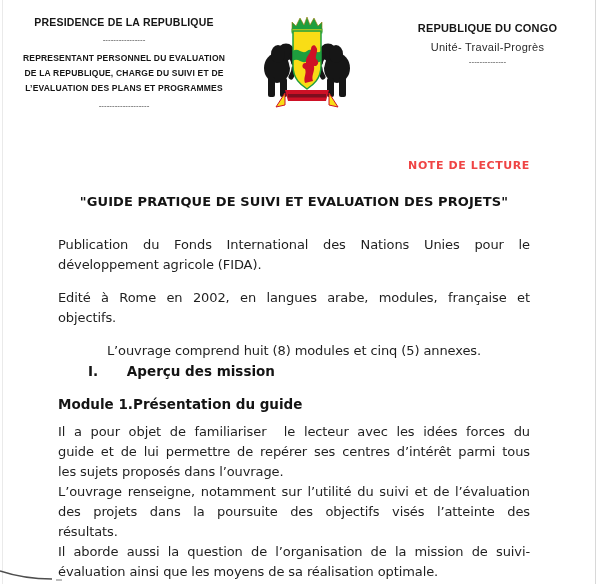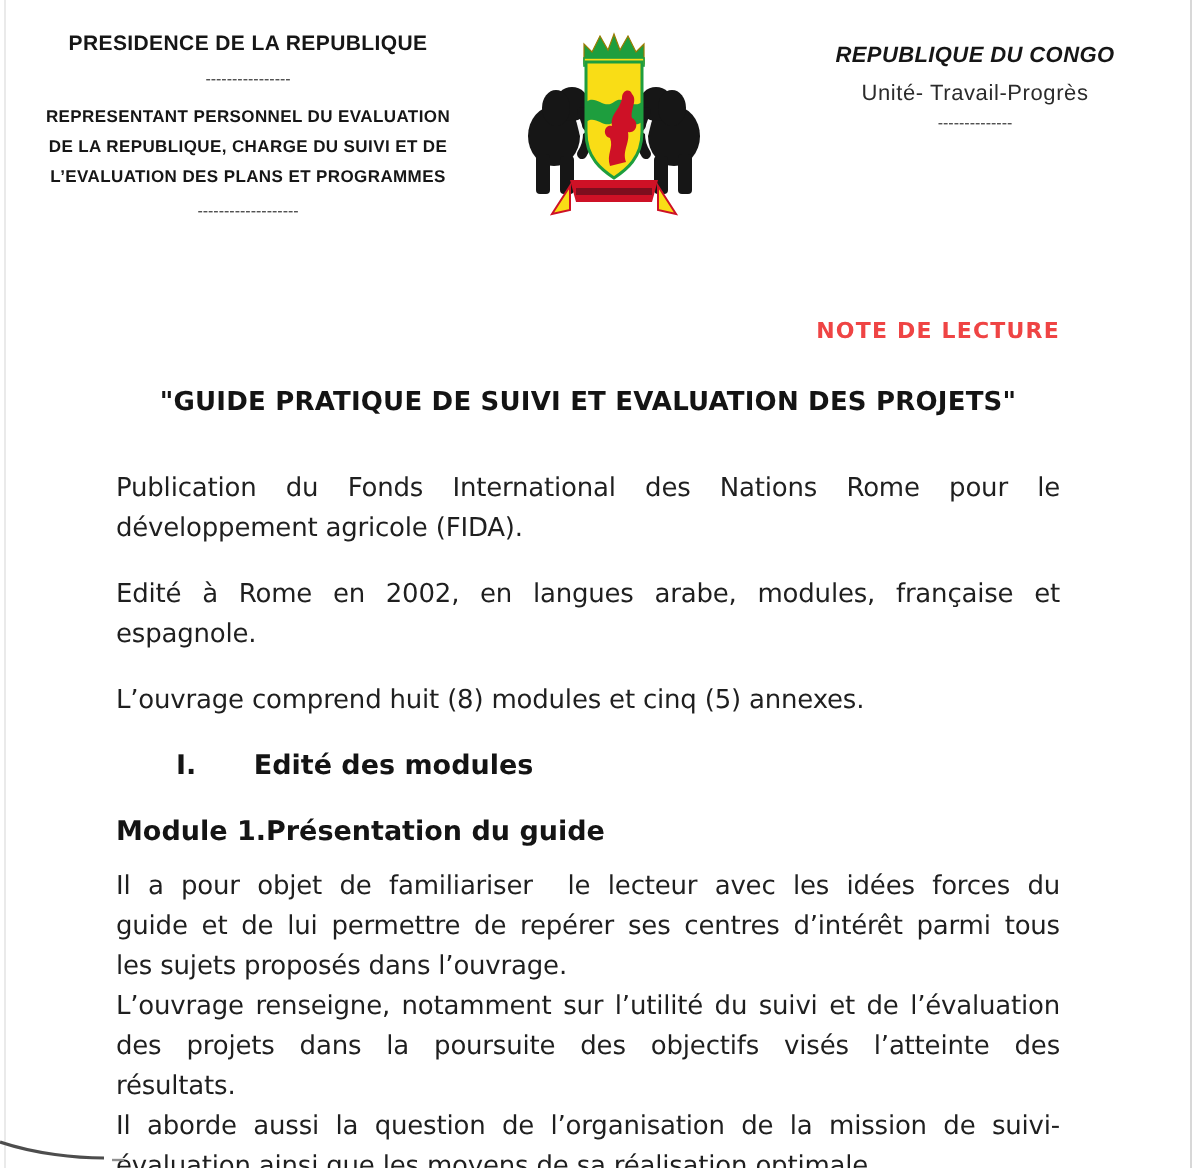--- a/index.html
+++ b/index.html
@@ -28,39 +28,39 @@
   .dashes   { font-size: 8px; color: #3a3a3a; line-height: 12px; white-space: nowrap; letter-spacing: 0; }
   .hdr-left .dashes { margin: 6px 0 5px; }
   .hdr-left .dashes.btm { margin-top: 4px; }
 
   .arms { position: absolute; left: 261px; top: 11px; width: 92px; height: 102px; }
 
   .hdr-right {
     position: absolute; left: 385px; top: 22px; width: 205px;
     text-align: center; font-family: "Liberation Sans", sans-serif; color: #161616;
   }
-  .hr-title { font-size: 11px; font-weight: 700; letter-spacing: 0.2px; font-style: italic; }
+  .hr-title { font-size: 11px; font-weight: 700; letter-spacing: 0.2px; }
   .hr-motto { font-size: 11px; font-weight: 400; color: #2b2b2b; margin-top: 7px; letter-spacing: 0.3px; }
   .hdr-right .dashes { margin-top: 3px; }
 
   
   .content {
     position: absolute; left: 58px; top: 154px; width: 472px;
   }
   .doc-title {
     margin: 0 0 14px; font-size: 11px; line-height: 24px; font-weight: 700;
     text-align: right; letter-spacing: 0.6px; color: #ef4444;
   }
   .doc-subtitle {
     margin: 0 0 23px; font-size: 13px; line-height: 20px; font-weight: 700;
     text-align: center; white-space: nowrap; letter-spacing: 0.1px; color: #141414;
   }
   .para { margin: 0 0 13px; font-size: 13px; line-height: 20px; letter-spacing: -0.1px; }
   .para.tight { margin: 0; }
-  .para.mb12 { margin-bottom: 12px; }
+  .para.mb12 { margin-bottom: 0; text-align: center; }
   .line { display: block; white-space: nowrap; }
   .just { text-align: justify; text-align-last: justify; }
 
   .h-section {
     margin: 0 0 13px; padding-left: 30px;
     font-size: 13.5px; line-height: 20px; font-weight: 700; color: #141414;
   }
   .h-section .sec-title { margin-left: 24px; }
   .h-module {
     margin: 0 0 8px; font-size: 13.5px; line-height: 20px; font-weight: 700; color: #141414;
@@ -129,36 +129,36 @@
     <div class="hr-motto">Unité- Travail-Progrès</div>
     <div class="dashes">--------------</div>
   </div>
 
   <main class="content">
 
     <h1 class="doc-title">NOTE DE LECTURE</h1>
     <h2 class="doc-subtitle">"GUIDE PRATIQUE DE SUIVI ET EVALUATION DES PROJETS"</h2>
 
     <p class="para">
-      <span class="line just">Publication du Fonds International des Nations Rome pour le</span>
+      <span class="line just">Publication du Fonds International des Nations Unies pour le</span>
       <span class="line">développement agricole (FIDA).</span>
     </p>
 
     <p class="para">
       <span class="line just">Edité à Rome en 2002, en langues arabe, modules, française et</span>
-      <span class="line">espagnole.</span>
+      <span class="line">objectifs.</span>
     </p>
 
     <p class="para mb12">
       <span class="line">L’ouvrage comprend huit (8) modules et cinq (5) annexes.</span>
     </p>
 
     <div class="h-section">
       <span class="sec-num">I.</span>
-      <span class="sec-title">Edité des modules</span>
+      <span class="sec-title">Aperçu des mission</span>
     </div>
 
     <div class="h-module">Module 1.Présentation du guide</div>
 
     <p class="para tight">
       <span class="line just">Il a pour objet de familiariser&nbsp; le lecteur avec les idées forces du</span>
       <span class="line just">guide et de lui permettre de repérer ses centres d’intérêt parmi tous</span>
       <span class="line">les sujets proposés dans l’ouvrage.</span>
     </p>
 

